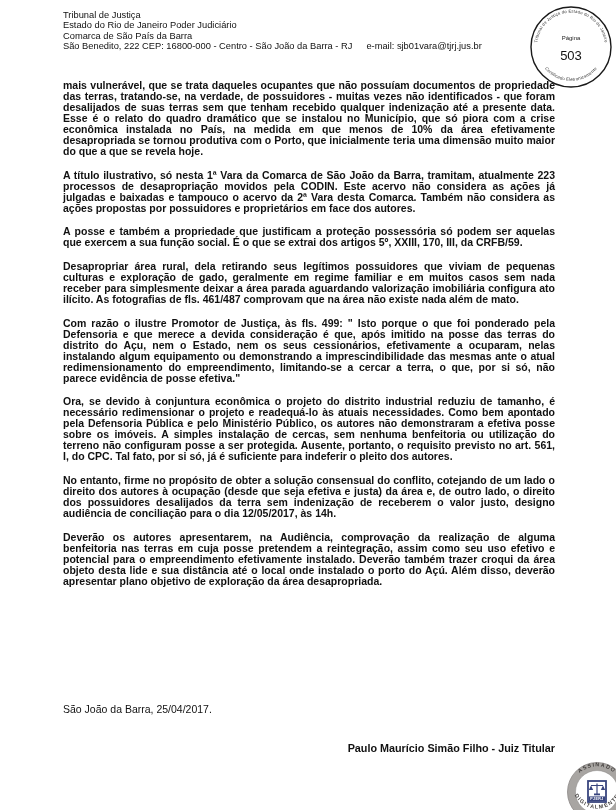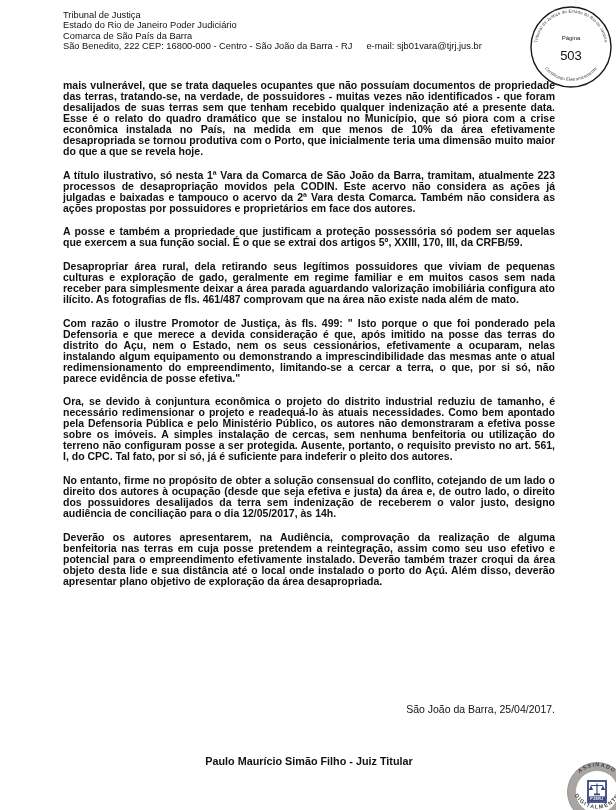--- a/index.html
+++ b/index.html
@@ -43,32 +43,31 @@
     text-align: justify;
     font-weight: bold;
   }
   .body-text p { margin: 0 0 12.7px 0; }
 
   .date-line {
     position: absolute;
     left: 63px;
     top: 703px;
     width: 492px;
-    text-align: right;
+    text-align: left;
     font-size: 10.5px;
   }
   .judge-signature {
     position: absolute;
     left: 63px;
     top: 742px;
     width: 492px;
-    text-align: center;
+    text-align: right;
     font-size: 10.8px;
     font-weight: bold;
-    margin-top: 13px;
   }
 
   
   .signature-seal {
     position: absolute;
     left: 565px;
     top: 760px;
     width: 70px;
     height: 70px;
   }

